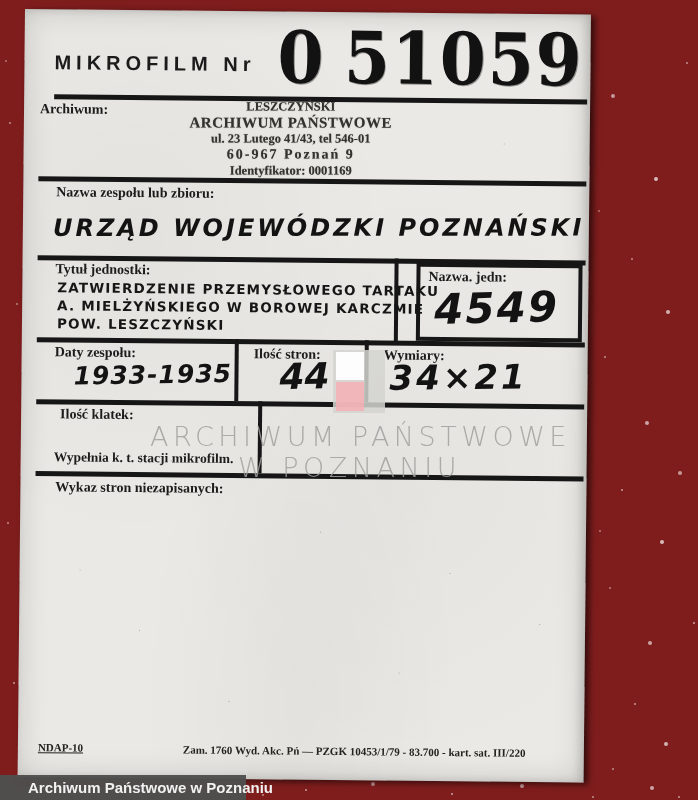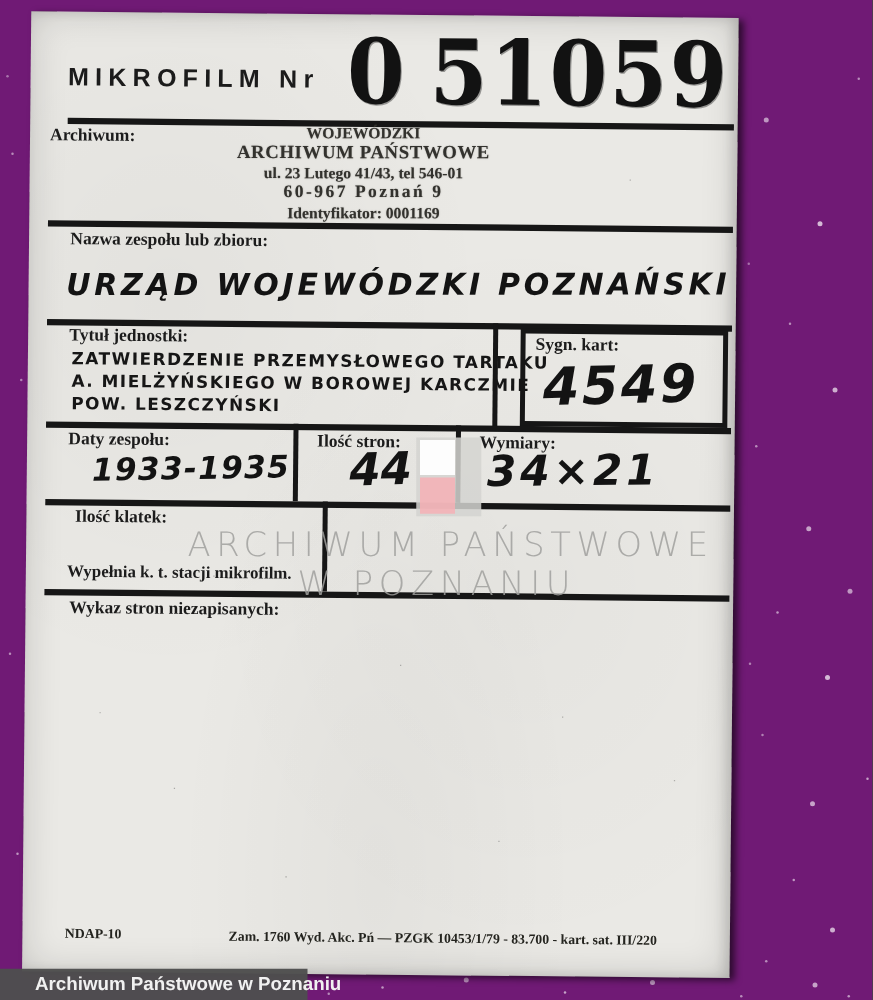--- a/index.html
+++ b/index.html
@@ -1,16 +1,16 @@
 <!DOCTYPE html>
 <html><head>
 <meta charset="utf-8">
 <style>
   html,body{margin:0;padding:0;background:#101010;}
-  .stage{position:relative;width:698px;height:800px;background:#701a75;overflow:hidden;
+  .stage{position:relative;width:698px;height:800px;background:#7f1d1d;overflow:hidden;
          font-family:"Liberation Serif",serif;}
   
   .speck{position:absolute;width:2px;height:2px;border-radius:50%;background:transparent;
     box-shadow:
      612px 95px 0 1px rgba(255,255,255,.55), 655px 178px 0 1px rgba(255,255,255,.7),
      631px 258px 0 0 rgba(255,255,255,.5), 667px 311px 0 1px rgba(255,255,255,.65),
      604px 356px 0 0 rgba(255,255,255,.5), 646px 422px 0 1px rgba(255,255,255,.6),
      621px 489px 0 0 rgba(255,255,255,.55), 661px 541px 0 1px rgba(255,255,255,.7),
      609px 587px 0 0 rgba(255,255,255,.45), 649px 642px 0 1px rgba(255,255,255,.6),
      634px 703px 0 0 rgba(255,255,255,.55), 665px 743px 0 1px rgba(255,255,255,.65),
@@ -88,39 +88,39 @@
 
     <div class="hdr-label">MIKROFILM Nr</div>
     <div class="hdr-number">
       <span>0</span>
       <span>51059</span>
     </div>
     <div class="hr" style="left:30px;top:85px;width:533px;"></div>
 
     <div class="lbl" style="left:16px;top:92px;">Archiwum:</div>
     <div class="stamp">
-      <div class="s1">WOJEWÓDZKI</div>
+      <div class="s1">LESZCZYŃSKI</div>
       <div class="s2">ARCHIWUM PAŃSTWOWE</div>
       <div class="s3">ul. 23 Lutego 41/43, tel 546-01</div>
       <div class="s4">60-967 Poznań 9</div>
       <div class="s5">Identyfikator: 0001169</div>
     </div>
     <div class="hr" style="left:15px;top:167px;width:548px;"></div>
 
     <div class="lbl" style="left:33px;top:175px;">Nazwa zespołu lub zbioru:</div>
     <div class="abs hand" style="left:30px;top:202px;font-size:24px;letter-spacing:3px;transform:rotate(-.6deg);">URZĄD WOJEWÓDZKI POZNAŃSKI</div>
     <div class="hr" style="left:15px;top:246px;width:548px;"></div>
 
     <div class="lbl" style="left:33px;top:252px;">Tytuł jednostki:</div>
     <div class="handcaps" style="left:35px;top:269px;">ZATWIERDZENIE PRZEMYSŁOWEGO TARTAKU</div>
     <div class="handcaps" style="left:35px;top:287px;">A. MIELŻYŃSKIEGO W BOROWEJ KARCZMIE</div>
     <div class="handcaps" style="left:35px;top:305px;">POW. LESZCZYŃSKI</div>
     <div class="vr" style="left:372px;top:246px;height:86px;"></div>
     <div class="sygnbox">
-      <div class="lbl" style="left:8px;top:2px;">Sygn. kart:</div>
+      <div class="lbl" style="left:8px;top:2px;">Nazwa. jedn:</div>
       <div class="abs hand" style="left:14px;top:16px;font-size:42px;letter-spacing:2px;transform:rotate(-2deg);">4549</div>
     </div>
     <div class="hr" style="left:15px;top:328px;width:548px;"></div>
 
     <div class="lbl" style="left:33px;top:335px;">Daty zespołu:</div>
     <div class="abs hand" style="left:52px;top:350px;font-size:25px;letter-spacing:1px;transform:rotate(-1.5deg);">1933-1935</div>
     <div class="vr" style="left:213px;top:328px;height:62px;"></div>
     <div class="lbl" style="left:232px;top:335px;text-align:center;">Ilość stron:</div>
     <div class="abs hand" style="left:258px;top:344px;font-size:36px;transform:rotate(-2deg);">44</div>
     <div class="vr" style="left:343px;top:328px;height:62px;"></div>
@@ -128,21 +128,21 @@
     <div class="abs hand" style="left:368px;top:344px;font-size:34px;letter-spacing:3px;transform:rotate(-1deg);">34×21</div>
     <div class="hr" style="left:15px;top:390px;width:548px;"></div>
 
     <div class="lbl" style="left:39px;top:397px;font-family:Liberation Serif, serif;">Ilość klatek:</div>
     <div class="lbl" style="left:33px;top:440px;font-size:13.5px;">Wypełnia k. t. stacji mikrofilm.</div>
     <div class="vr" style="left:237px;top:390px;height:72px;"></div>
     <div class="hr" style="left:15px;top:462px;width:548px;"></div>
 
     <div class="lbl" style="left:35px;top:470px;">Wykaz stron niezapisanych:</div>
 
-    <div class="footer-note" style="left:34px;top:732px;">NDAP-10</div>
+    <div class="footer-note" style="left:20px;top:732px;text-decoration:underline;">NDAP-10</div>
     <div class="footer-note" style="left:165px;top:733px;">Zam. 1760 Wyd. Akc. Pń — PZGK 10453/1/79 - 83.700 - kart. sat. III/220</div>
   </div>
 
   <div class="wm">
     <div class="wm-field"></div>
     <div class="wm-white"></div>
     <div class="wm-red"></div>
     <div class="wm-t1">ARCHIWUM PAŃSTWOWE</div>
     <div class="wm-t2">W POZNANIU</div>
   </div>

